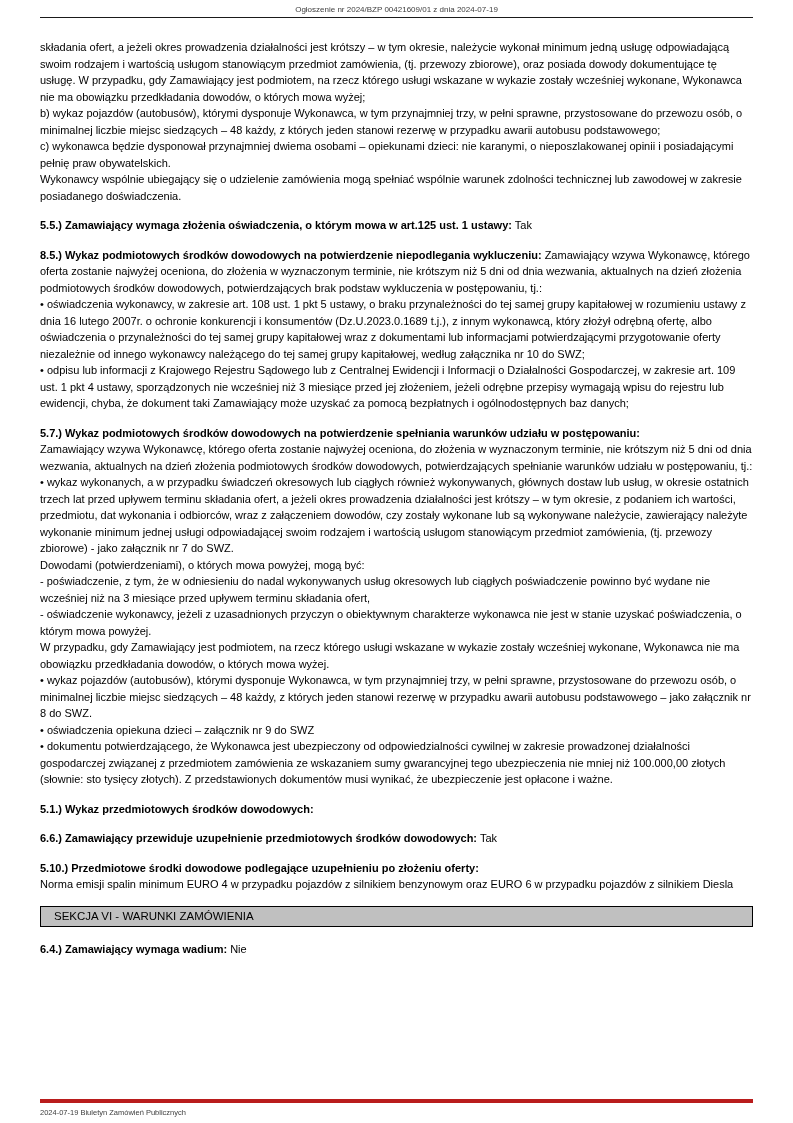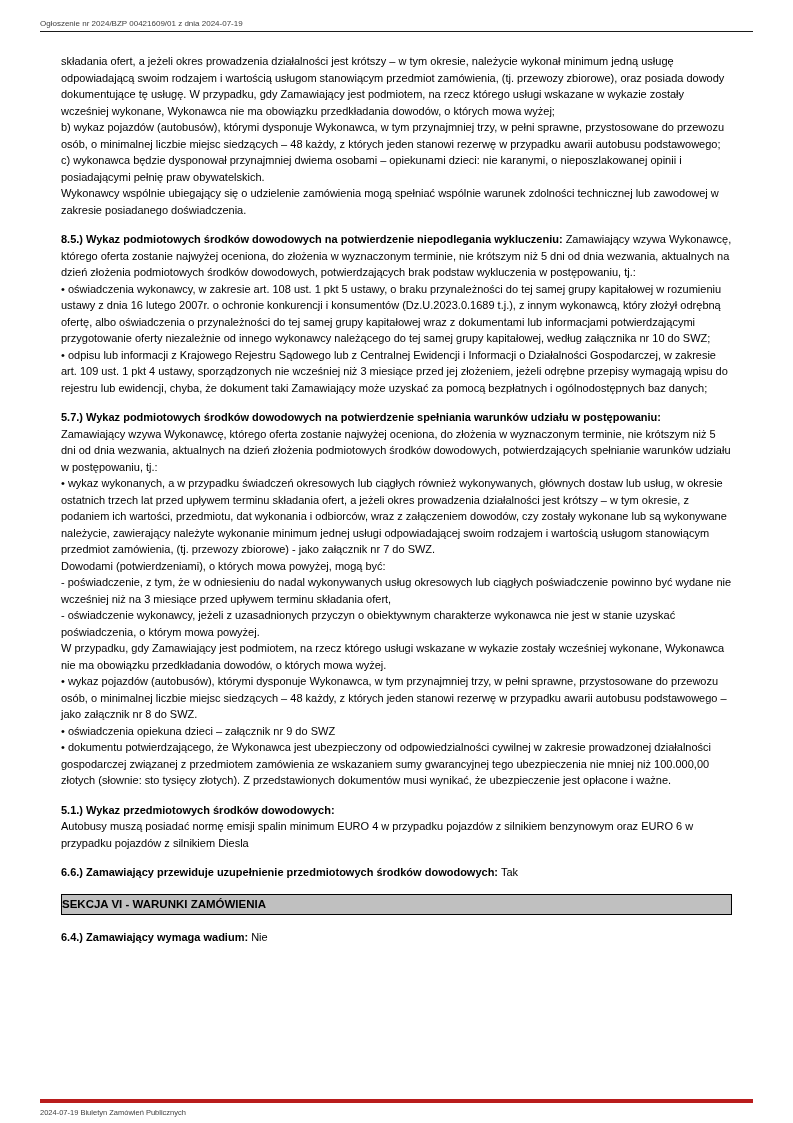--- a/index.html
+++ b/index.html
@@ -8,47 +8,48 @@
     width: 793px;
     height: 1123px;
     background: #ffffff;
     font-family: "Liberation Sans", "DejaVu Sans", sans-serif;
     color: #000000;
     overflow: hidden;
     box-sizing: border-box;
   }
   .page-header {
     margin: 0 40px;
-    padding-top: 19px;
+    padding-top: 5px;
     padding-bottom: 3px;
     border-bottom: 1.5px solid #1a1a1a;
     font-size: 8px;
     color: #3d3d3d;
+    text-align: center;
   }
   .content {
-    margin: 0 61px;
+    margin: 0 40px;
     padding-top: 21px;
     font-size: 11px;
     line-height: 16.5px;
   }
   .content p {
     margin: 13px 0;
     white-space: pre-wrap;
   }
   .content p:first-child { margin-top: 0; }
   .lbl { font-weight: bold; }
   .blocktext { display: block; white-space: pre-wrap; }
   .section-bar {
     margin: 12px 0 14px 0;
     background: #c0c0c0;
     border: 1.5px solid #000000;
-    font-weight: bold;
+    font-weight: normal;
     font-size: 11.5px;
     line-height: 17px;
-    padding: 1px 0;
+    padding: 1px 13px;
     white-space: nowrap;
   }
   .page-footer {
     position: absolute;
     left: 40px;
     right: 40px;
     top: 1099px;
     border-top: 4px solid #b91c1c;
     padding-top: 5px;
     display: flex;
@@ -64,39 +65,41 @@
 
   <div class="page-header"><span>Ogłoszenie nr 2024/BZP 00421609/01 z dnia 2024-07-19</span></div>
 
   <div class="content">
 
     <p>składania ofert, a jeżeli okres prowadzenia działalności jest krótszy – w tym okresie, należycie wykonał minimum jedną usługę odpowiadającą swoim rodzajem i wartością usługom stanowiącym przedmiot zamówienia, (tj. przewozy zbiorowe), oraz posiada dowody dokumentujące tę usługę. W przypadku, gdy Zamawiający jest podmiotem, na rzecz którego usługi wskazane w wykazie zostały wcześniej wykonane, Wykonawca nie ma obowiązku przedkładania dowodów, o których mowa wyżej;
 b) wykaz pojazdów (autobusów), którymi dysponuje Wykonawca, w tym przynajmniej trzy, w pełni sprawne, przystosowane do przewozu osób, o minimalnej liczbie miejsc siedzących – 48 każdy, z których jeden stanowi rezerwę w przypadku awarii autobusu podstawowego;
 c) wykonawca będzie dysponował przynajmniej dwiema osobami – opiekunami dzieci: nie karanymi, o nieposzlakowanej opinii i posiadającymi pełnię praw obywatelskich.
 Wykonawcy wspólnie ubiegający się o udzielenie zamówienia mogą spełniać wspólnie warunek zdolności technicznej lub zawodowej w zakresie posiadanego doświadczenia.</p>
 
+    <p><b class="lbl">5.5.) Zamawiający wymaga złożenia oświadczenia, o którym mowa w art.125 ust. 1 ustawy:</b><span> Tak</span></p>
 
     <p><b class="lbl">8.5.) Wykaz podmiotowych środków dowodowych na potwierdzenie niepodlegania wykluczeniu:</b><span> Zamawiający wzywa Wykonawcę, którego oferta zostanie najwyżej oceniona, do złożenia w wyznaczonym terminie, nie krótszym niż 5 dni od dnia wezwania, aktualnych na dzień złożenia podmiotowych środków dowodowych, potwierdzających brak podstaw wykluczenia w postępowaniu, tj.:
 • oświadczenia wykonawcy, w zakresie art. 108 ust. 1 pkt 5 ustawy, o braku przynależności do tej samej grupy kapitałowej w rozumieniu ustawy z dnia 16 lutego 2007r. o ochronie konkurencji i konsumentów (Dz.U.2023.0.1689 t.j.), z innym wykonawcą, który złożył odrębną ofertę, albo oświadczenia o przynależności do tej samej grupy kapitałowej wraz z dokumentami lub informacjami potwierdzającymi przygotowanie oferty niezależnie od innego wykonawcy należącego do tej samej grupy kapitałowej, według załącznika nr 10 do SWZ;
 • odpisu lub informacji z Krajowego Rejestru Sądowego lub z Centralnej Ewidencji i Informacji o Działalności Gospodarczej, w zakresie art. 109 ust. 1 pkt 4 ustawy, sporządzonych nie wcześniej niż 3 miesiące przed jej złożeniem, jeżeli odrębne przepisy wymagają wpisu do rejestru lub ewidencji, chyba, że dokument taki Zamawiający może uzyskać za pomocą bezpłatnych i ogólnodostępnych baz danych;</span></p>
 
     <p><b class="lbl">5.7.) Wykaz podmiotowych środków dowodowych na potwierdzenie spełniania warunków udziału w postępowaniu:</b><span class="blocktext">Zamawiający wzywa Wykonawcę, którego oferta zostanie najwyżej oceniona, do złożenia w wyznaczonym terminie, nie krótszym niż 5 dni od dnia wezwania, aktualnych na dzień złożenia podmiotowych środków dowodowych, potwierdzających spełnianie warunków udziału w postępowaniu, tj.:
 • wykaz wykonanych, a w przypadku świadczeń okresowych lub ciągłych również wykonywanych, głównych dostaw lub usług, w okresie ostatnich trzech lat przed upływem terminu składania ofert, a jeżeli okres prowadzenia działalności jest krótszy – w tym okresie, z podaniem ich wartości, przedmiotu, dat wykonania i odbiorców, wraz z załączeniem dowodów, czy zostały wykonane lub są wykonywane należycie, zawierający należyte wykonanie minimum jednej usługi odpowiadającej swoim rodzajem i wartością usługom stanowiącym przedmiot zamówienia, (tj. przewozy zbiorowe) - jako załącznik nr 7 do SWZ.
 Dowodami (potwierdzeniami), o których mowa powyżej, mogą być:
 - poświadczenie, z tym, że w odniesieniu do nadal wykonywanych usług okresowych lub ciągłych poświadczenie powinno być wydane nie wcześniej niż na 3 miesiące przed upływem terminu składania ofert,
 - oświadczenie wykonawcy, jeżeli z uzasadnionych przyczyn o obiektywnym charakterze wykonawca nie jest w stanie uzyskać poświadczenia, o którym mowa powyżej.
 W przypadku, gdy Zamawiający jest podmiotem, na rzecz którego usługi wskazane w wykazie zostały wcześniej wykonane, Wykonawca nie ma obowiązku przedkładania dowodów, o których mowa wyżej.
 • wykaz pojazdów (autobusów), którymi dysponuje Wykonawca, w tym przynajmniej trzy, w pełni sprawne, przystosowane do przewozu osób, o minimalnej liczbie miejsc siedzących – 48 każdy, z których jeden stanowi rezerwę w przypadku awarii autobusu podstawowego – jako załącznik nr 8 do SWZ.
 • oświadczenia opiekuna dzieci – załącznik nr 9 do SWZ
 • dokumentu potwierdzającego, że Wykonawca jest ubezpieczony od odpowiedzialności cywilnej w zakresie prowadzonej działalności gospodarczej związanej z przedmiotem zamówienia ze wskazaniem sumy gwarancyjnej tego ubezpieczenia nie mniej niż 100.000,00 złotych (słownie: sto tysięcy złotych). Z przedstawionych dokumentów musi wynikać, że ubezpieczenie jest opłacone i ważne.</span></p>
 
-    <p><b class="lbl">5.1.) Wykaz przedmiotowych środków dowodowych:</b><span class="blocktext">Autobusy muszą posiadać normę emisji spalin minimum EURO 4 w przypadku pojazdów z silnikiem benzynowym oraz EURO 6 w przypadku pojazdów z silnikiem Diesla</span></p>
+    <p><b class="lbl">5.1.) Wykaz przedmiotowych środków dowodowych:</b></p>
 
     <p><b class="lbl">6.6.) Zamawiający przewiduje uzupełnienie przedmiotowych środków dowodowych:</b><span> Tak</span></p>
 
+    <p><b class="lbl">5.10.) Przedmiotowe środki dowodowe podlegające uzupełnieniu po złożeniu oferty:</b><span class="blocktext">Norma emisji spalin minimum EURO 4 w przypadku pojazdów z silnikiem benzynowym oraz EURO 6 w przypadku pojazdów z silnikiem Diesla</span></p>
 
     <div class="section-bar">SEKCJA VI - WARUNKI ZAMÓWIENIA</div>
 
 
 
     <p><b class="lbl">6.4.) Zamawiający wymaga wadium:</b><span> Nie</span></p>
 
   </div>
 
   <div class="page-footer">

